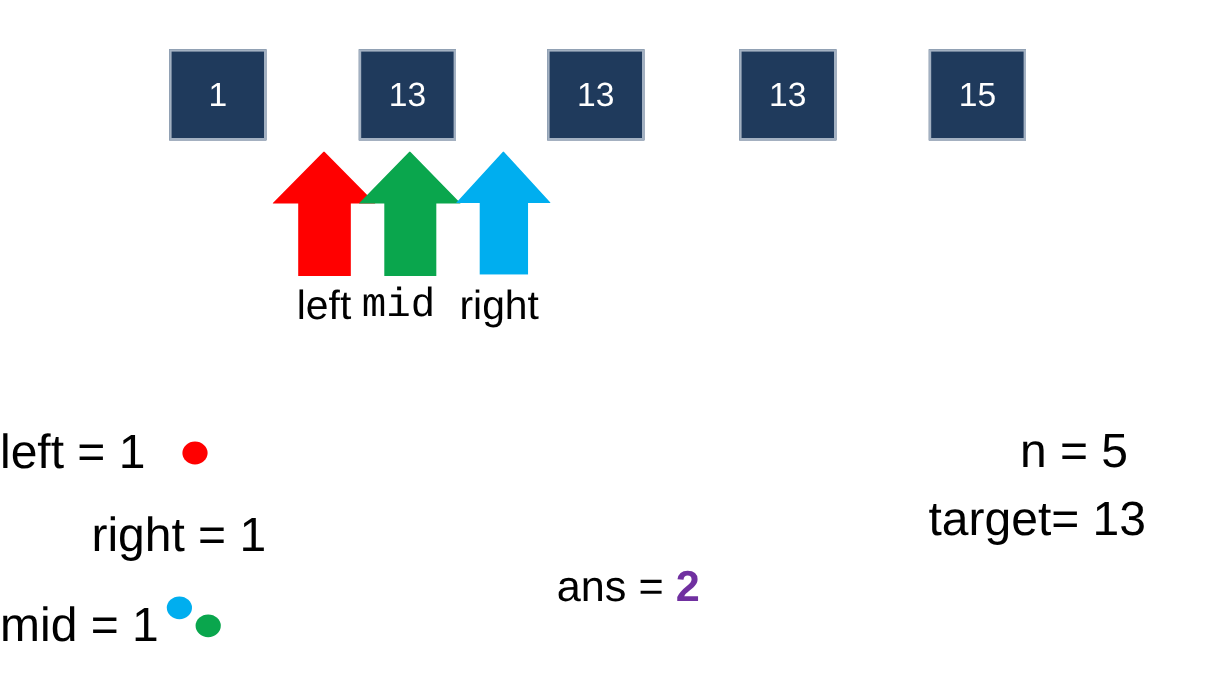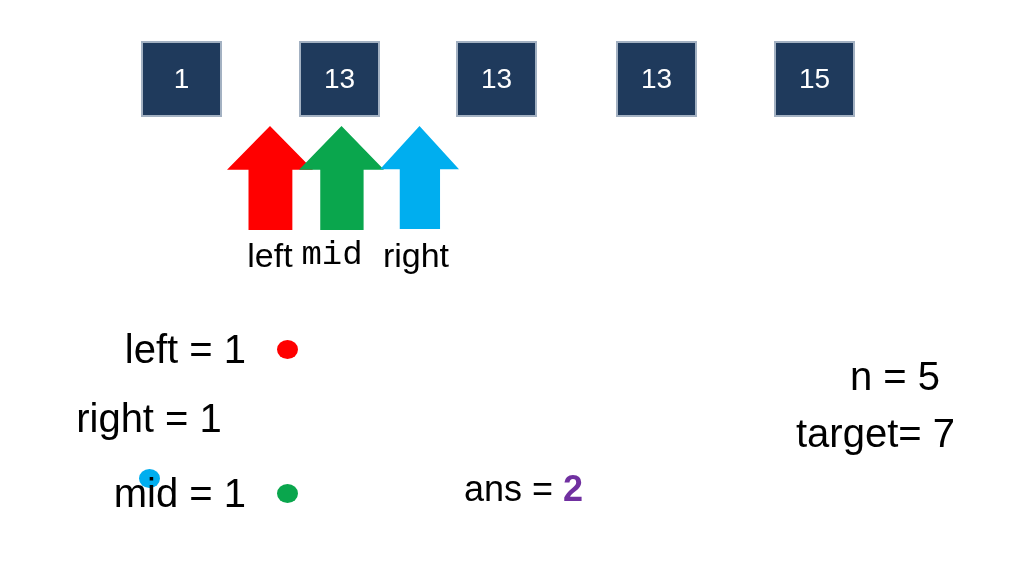--- a/index.html
+++ b/index.html
@@ -44,23 +44,23 @@
   }
   .ptr-label-left {left:270px;}
   .ptr-label-mid  {left:332px;font-family:Liberation Mono, monospace;}
   .ptr-label-right{left:416px;}
   
   .state-row{
     position:absolute;
     left:0;
     width:298px;
     display:flex;
-    justify-content:flex-end;
     align-items:center;
     gap:31px;
+    margin-top:28px;
   }
   .state-row .txt{
     font-size:40px;
     line-height:1;
     white-space:nowrap;
   }
   .dot{
     width:21px;height:19px;
     border-radius:50%;
     flex:0 0 auto;
@@ -126,15 +126,15 @@
   <div class="state-row row-mid">
     <span class="txt">mid = 1</span>
     <span class="dot" style="background: rgb(10, 166, 77);"></span>
   </div>
 
   <div class="ans-line">
     <span>ans = </span><span class="ans-val" style="color: rgb(112, 48, 160);">2</span>
   </div>
 
   <div class="param param-n">n = 5</div>
-  <div class="param param-target">target= 7</div>
+  <div class="param param-target">target= 13</div>
 
 </div>
 
 </body></html>

